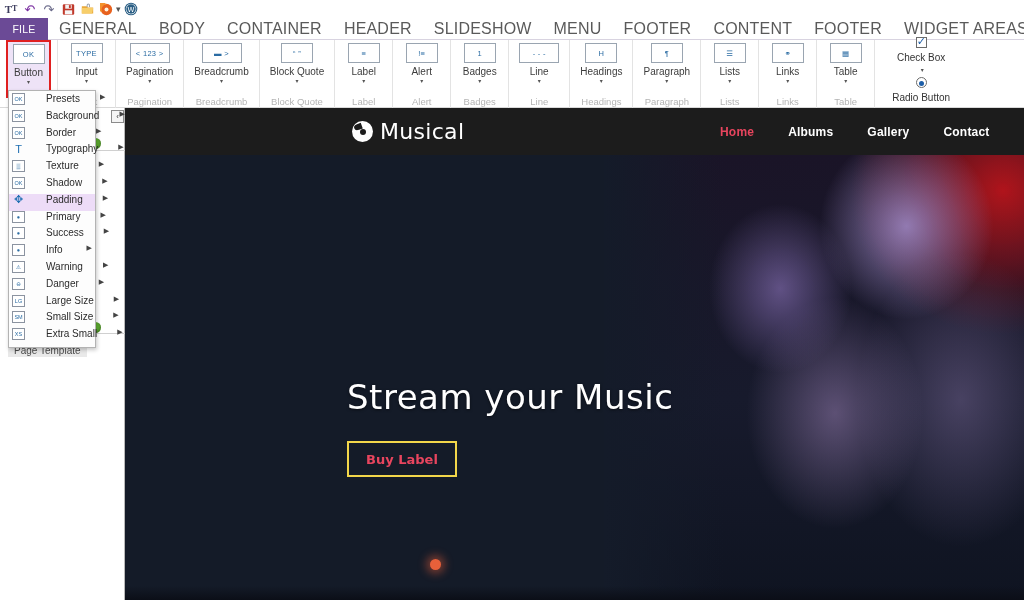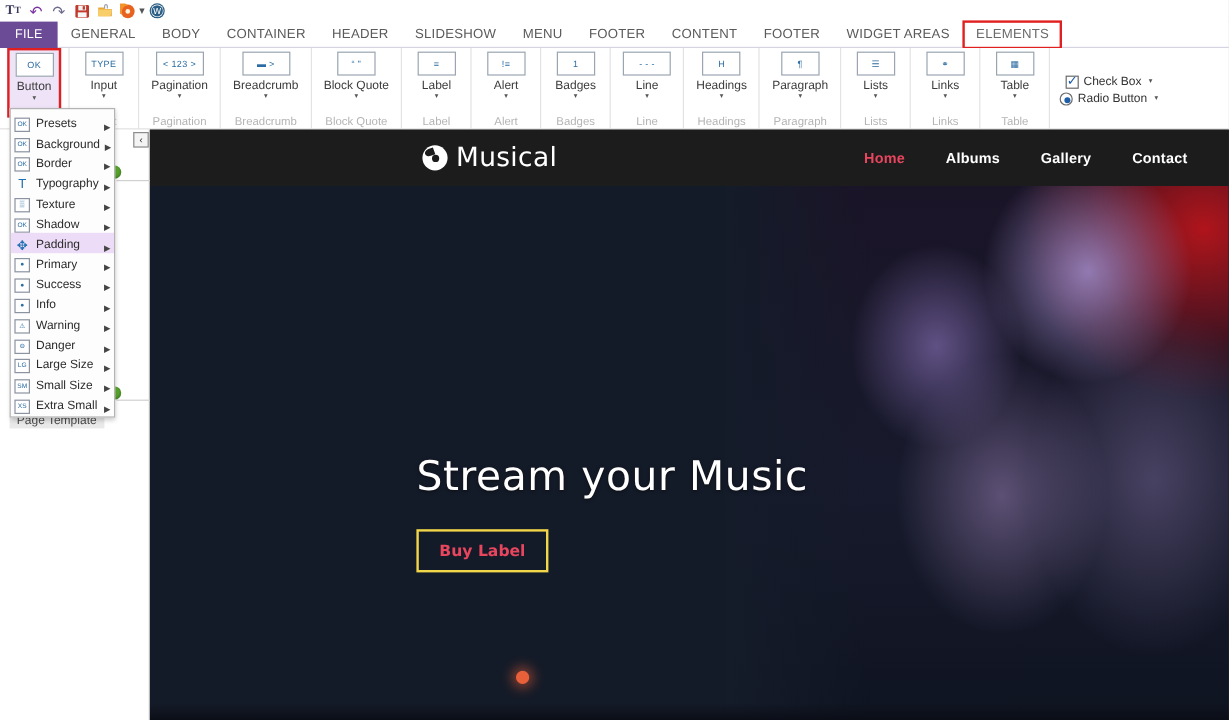--- a/index.html
+++ b/index.html
@@ -33,21 +33,21 @@
   
   .tabbar {
     position:absolute; left:0; top:18px; width:1024px; height:22px;
     background:#ffffff;
     border-bottom:1px solid #d8d3e0;
   }
   .tabs { display:flex; align-items:center; height:22px; padding-left:0; }
   .tab {
     display:flex; align-items:center; justify-content:center;
     padding:0 11px; height:22px;
-    font-size:11px; color:#5a5a5a; letter-spacing:.2px;
+    font-size:16px; color:#5a5a5a; letter-spacing:.2px;
     cursor:pointer; white-space:nowrap;
   }
   .tab.file {
     background:#6b4a96; color:#ffffff; min-width:48px; font-size:10.5px;
   }
   .tab.sel-red {
     border:2px solid #e02020; color:#6a6a6a; background:#fff;
     height:24px; margin-top:-1px; padding:0 9px;
   }
 
@@ -79,21 +79,21 @@
   .rgrouplabel {
     position:absolute; bottom:1px; left:0; width:100%; text-align:center;
     font-size:9.5px; color:#b4b4b4; white-space:nowrap;
   }
   .ritem.selected-red {
     border:2px solid #e02020; background:#eee3f7; padding:2px 3px 0;
     height:58px;
   }
 
   .rgroup.checks { padding:0 8px; justify-content:center; min-width:92px;}
-  .checkrow { display:flex; align-items:center; gap:4px; margin:3px 0 0 0; font-size:10px; color:#333; cursor:pointer;}
+  .checkrow { display:flex; align-items:center; gap:4px; margin:3px 0 0 0; font-size:10px; color:#333; cursor:pointer;flex-direction:column;}
   .cbox { width:11px; height:11px; border:1px solid #6b6b6b; background:#fff; position:relative;}
   .cbox:after{ content:"✓"; position:absolute; left:0px; top:-3px; font-size:11px; color:#1d5ea8;}
   .radio { width:11px; height:11px; border:1px solid #6b6b6b; border-radius:50%; background:#fff; position:relative;}
   .radio:after{ content:""; position:absolute; left:2.5px; top:2.5px; width:5px; height:5px; border-radius:50%; background:#1d5ea8;}
 
   
   .leftdock {
     position:absolute; left:0; top:108px; width:125px; height:492px;
     background:#fff; border-right:1px solid #b9b9b9;
   }
@@ -103,22 +103,22 @@
   }
 
   
   .menu {
     position:absolute; left:8px; top:90px; width:88px;
     background:#fdfdfd; border:1px solid #b3b3b3;
     box-shadow:1px 2px 4px rgba(0,0,0,.22);
     padding:2px 0; z-index:60;
   }
   .mi {
-    display:flex; align-items:flex-end; height:16.8px; padding:0 3px;
-    font-size:10px; color:#2b2b2b; cursor:pointer; position:relative;
+    display:flex; align-items:flex-start; height:16.8px; padding:0 3px;
+    font-size:10px; color:#2b2b2b; cursor:pointer; position:relative;gap:16px;
   }
   .mi.active { background:#eddcf7; }
   .mico {
     width:13px; height:12px; margin-right:5px; flex:0 0 13px;
     display:flex; align-items:center; justify-content:center;
     border:1px solid #8b93a0; background:#fff; font-size:5.5px;
     color:#2b6ca3; letter-spacing:0;
   }
   .mico.noborder { border:none; background:transparent; font-size:11px; color:#1f6fb2; }
   .mitext { flex:1; white-space:nowrap; line-height:12px;}

